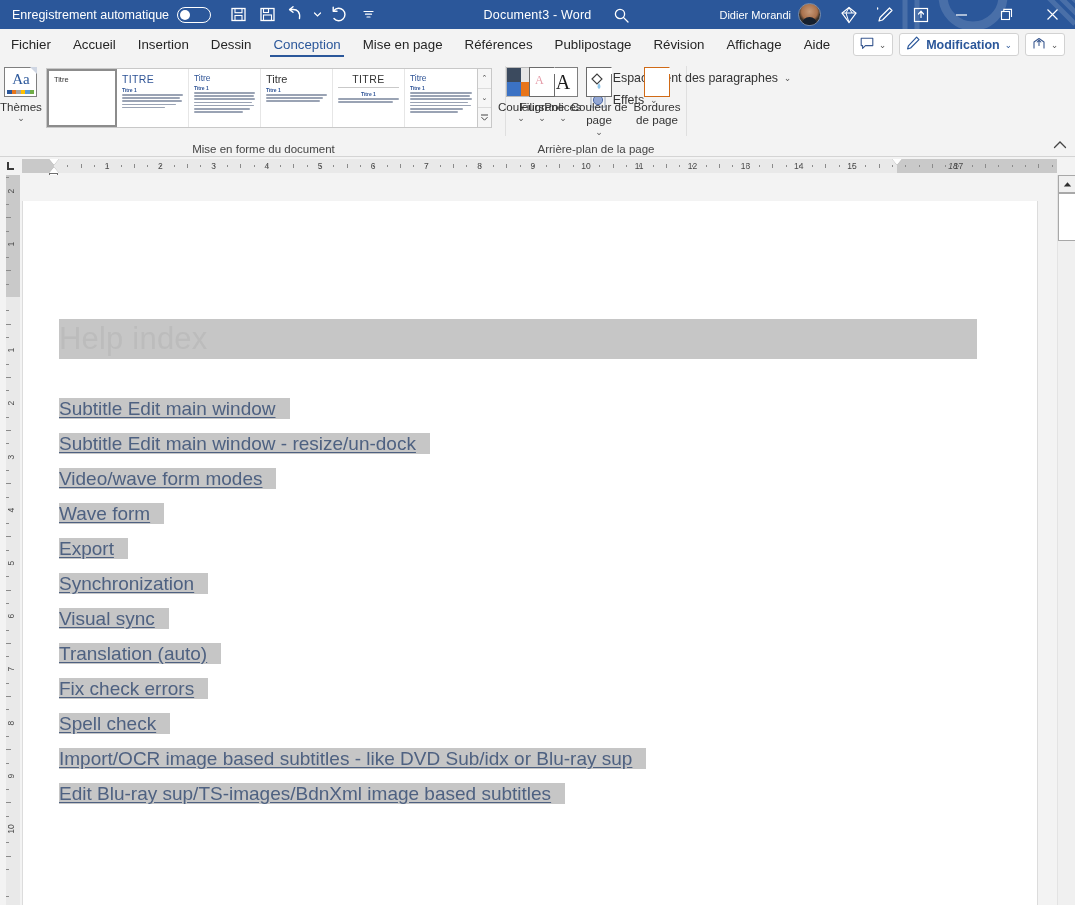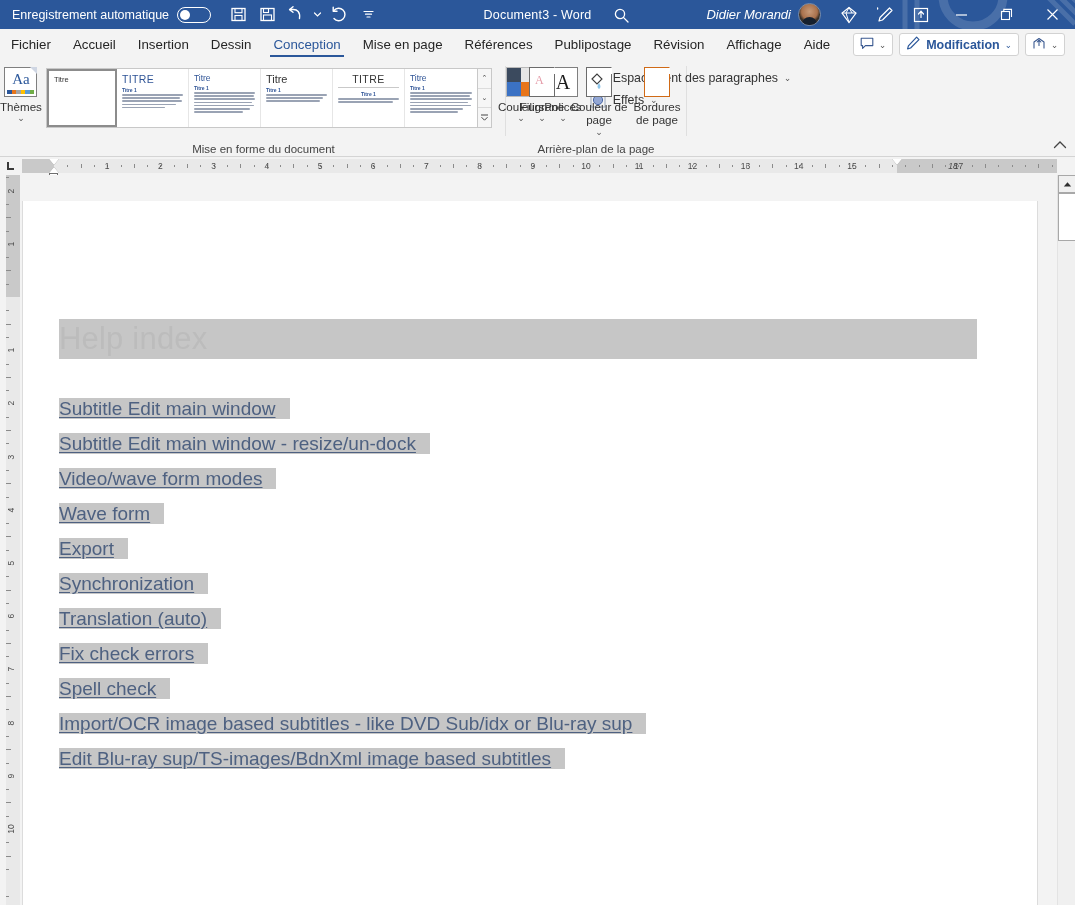--- a/index.html
+++ b/index.html
@@ -54,21 +54,21 @@
   .doc-title { font-size: 12.5px; letter-spacing: .2px; }
   .tb-right {
     margin-left: auto; display: flex; align-items: center;
     height: 29px; position: relative; z-index: 3;
   }
   .search-btn {
     width: 30px; height: 26px; display: flex;
     align-items: center; justify-content: center;
     position: absolute; left: 606px; top: 2px; z-index: 4;
   }
-  .user-name { font-size: 13px; margin-right: 7px; white-space: nowrap; font-style: italic; }
+  .user-name { font-size: 11px; margin-right: 7px; white-space: nowrap; }
   .avatar {
     width: 23px; height: 23px; border-radius: 50%;
     background: radial-gradient(circle at 50% 36%, #c79a78 0%, #a9714c 46%, #3d3228 62%, #22303f 100%);
     border: 1px solid #7a8ca8; margin-right: 10px; flex: none;
     position: relative; overflow: hidden;
   }
   .avatar::after {
     content: ""; position: absolute; left: 3px; right: 3px; bottom: 0;
     height: 8px; background: #15202e; border-radius: 50% 50% 0 0 / 90% 90% 0 0;
   }
@@ -817,20 +817,21 @@
         <div>
           <span class="doc-title-h1 hl-title">Help index</span>
         </div>
         <div class="linklist" id="linklist">
             <div class="linkrow"><span class="doclink">Subtitle Edit main window</span></div>
             <div class="linkrow"><span class="doclink">Subtitle Edit main window - resize/un-dock</span></div>
             <div class="linkrow"><span class="doclink">Video/wave form modes</span></div>
             <div class="linkrow"><span class="doclink">Wave form</span></div>
             <div class="linkrow"><span class="doclink">Export</span></div>
             <div class="linkrow"><span class="doclink">Synchronization</span></div>
+            <div class="linkrow"><span class="doclink">Visual sync</span></div>
             <div class="linkrow"><span class="doclink">Translation (auto)</span></div>
             <div class="linkrow"><span class="doclink">Fix check errors</span></div>
             <div class="linkrow"><span class="doclink">Spell check</span></div>
             <div class="linkrow"><span class="doclink">Import/OCR image based subtitles - like DVD Sub/idx or Blu-ray sup</span></div>
             <div class="linkrow"><span class="doclink">Edit Blu-ray sup/TS-images/BdnXml image based subtitles</span></div>
           </div>
       </div>
     </div>
 
     <div class="vscroll">

